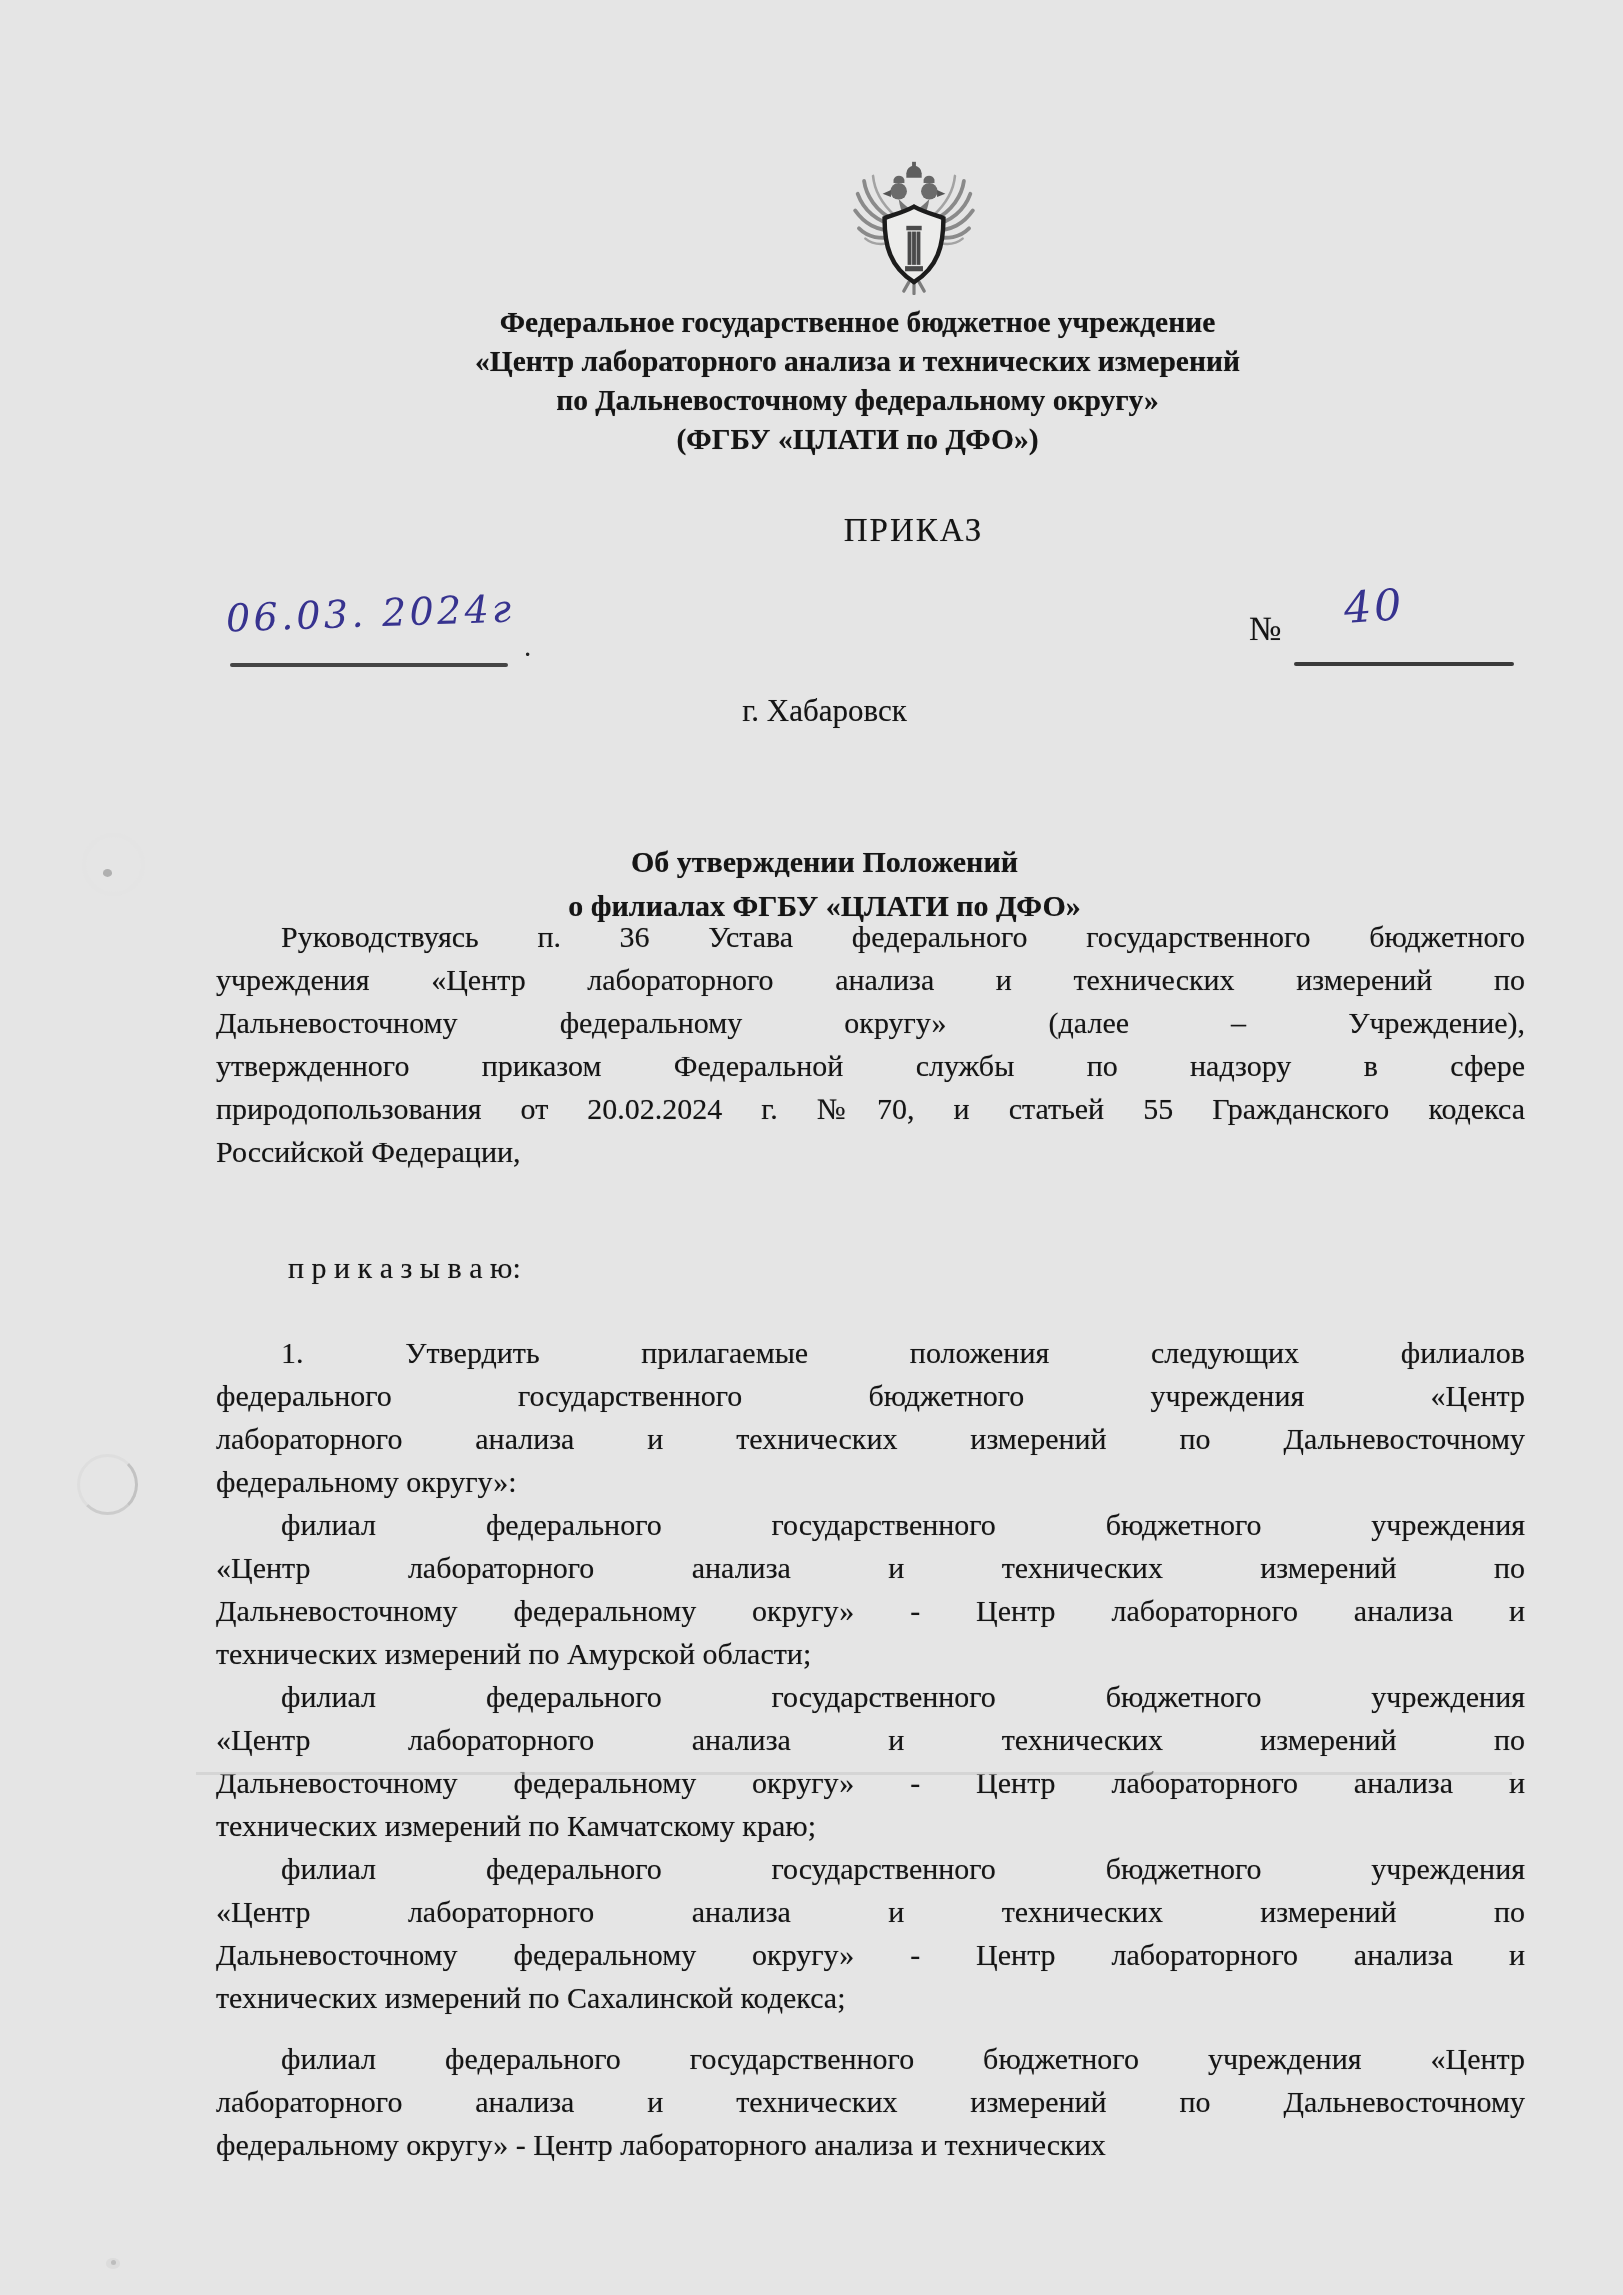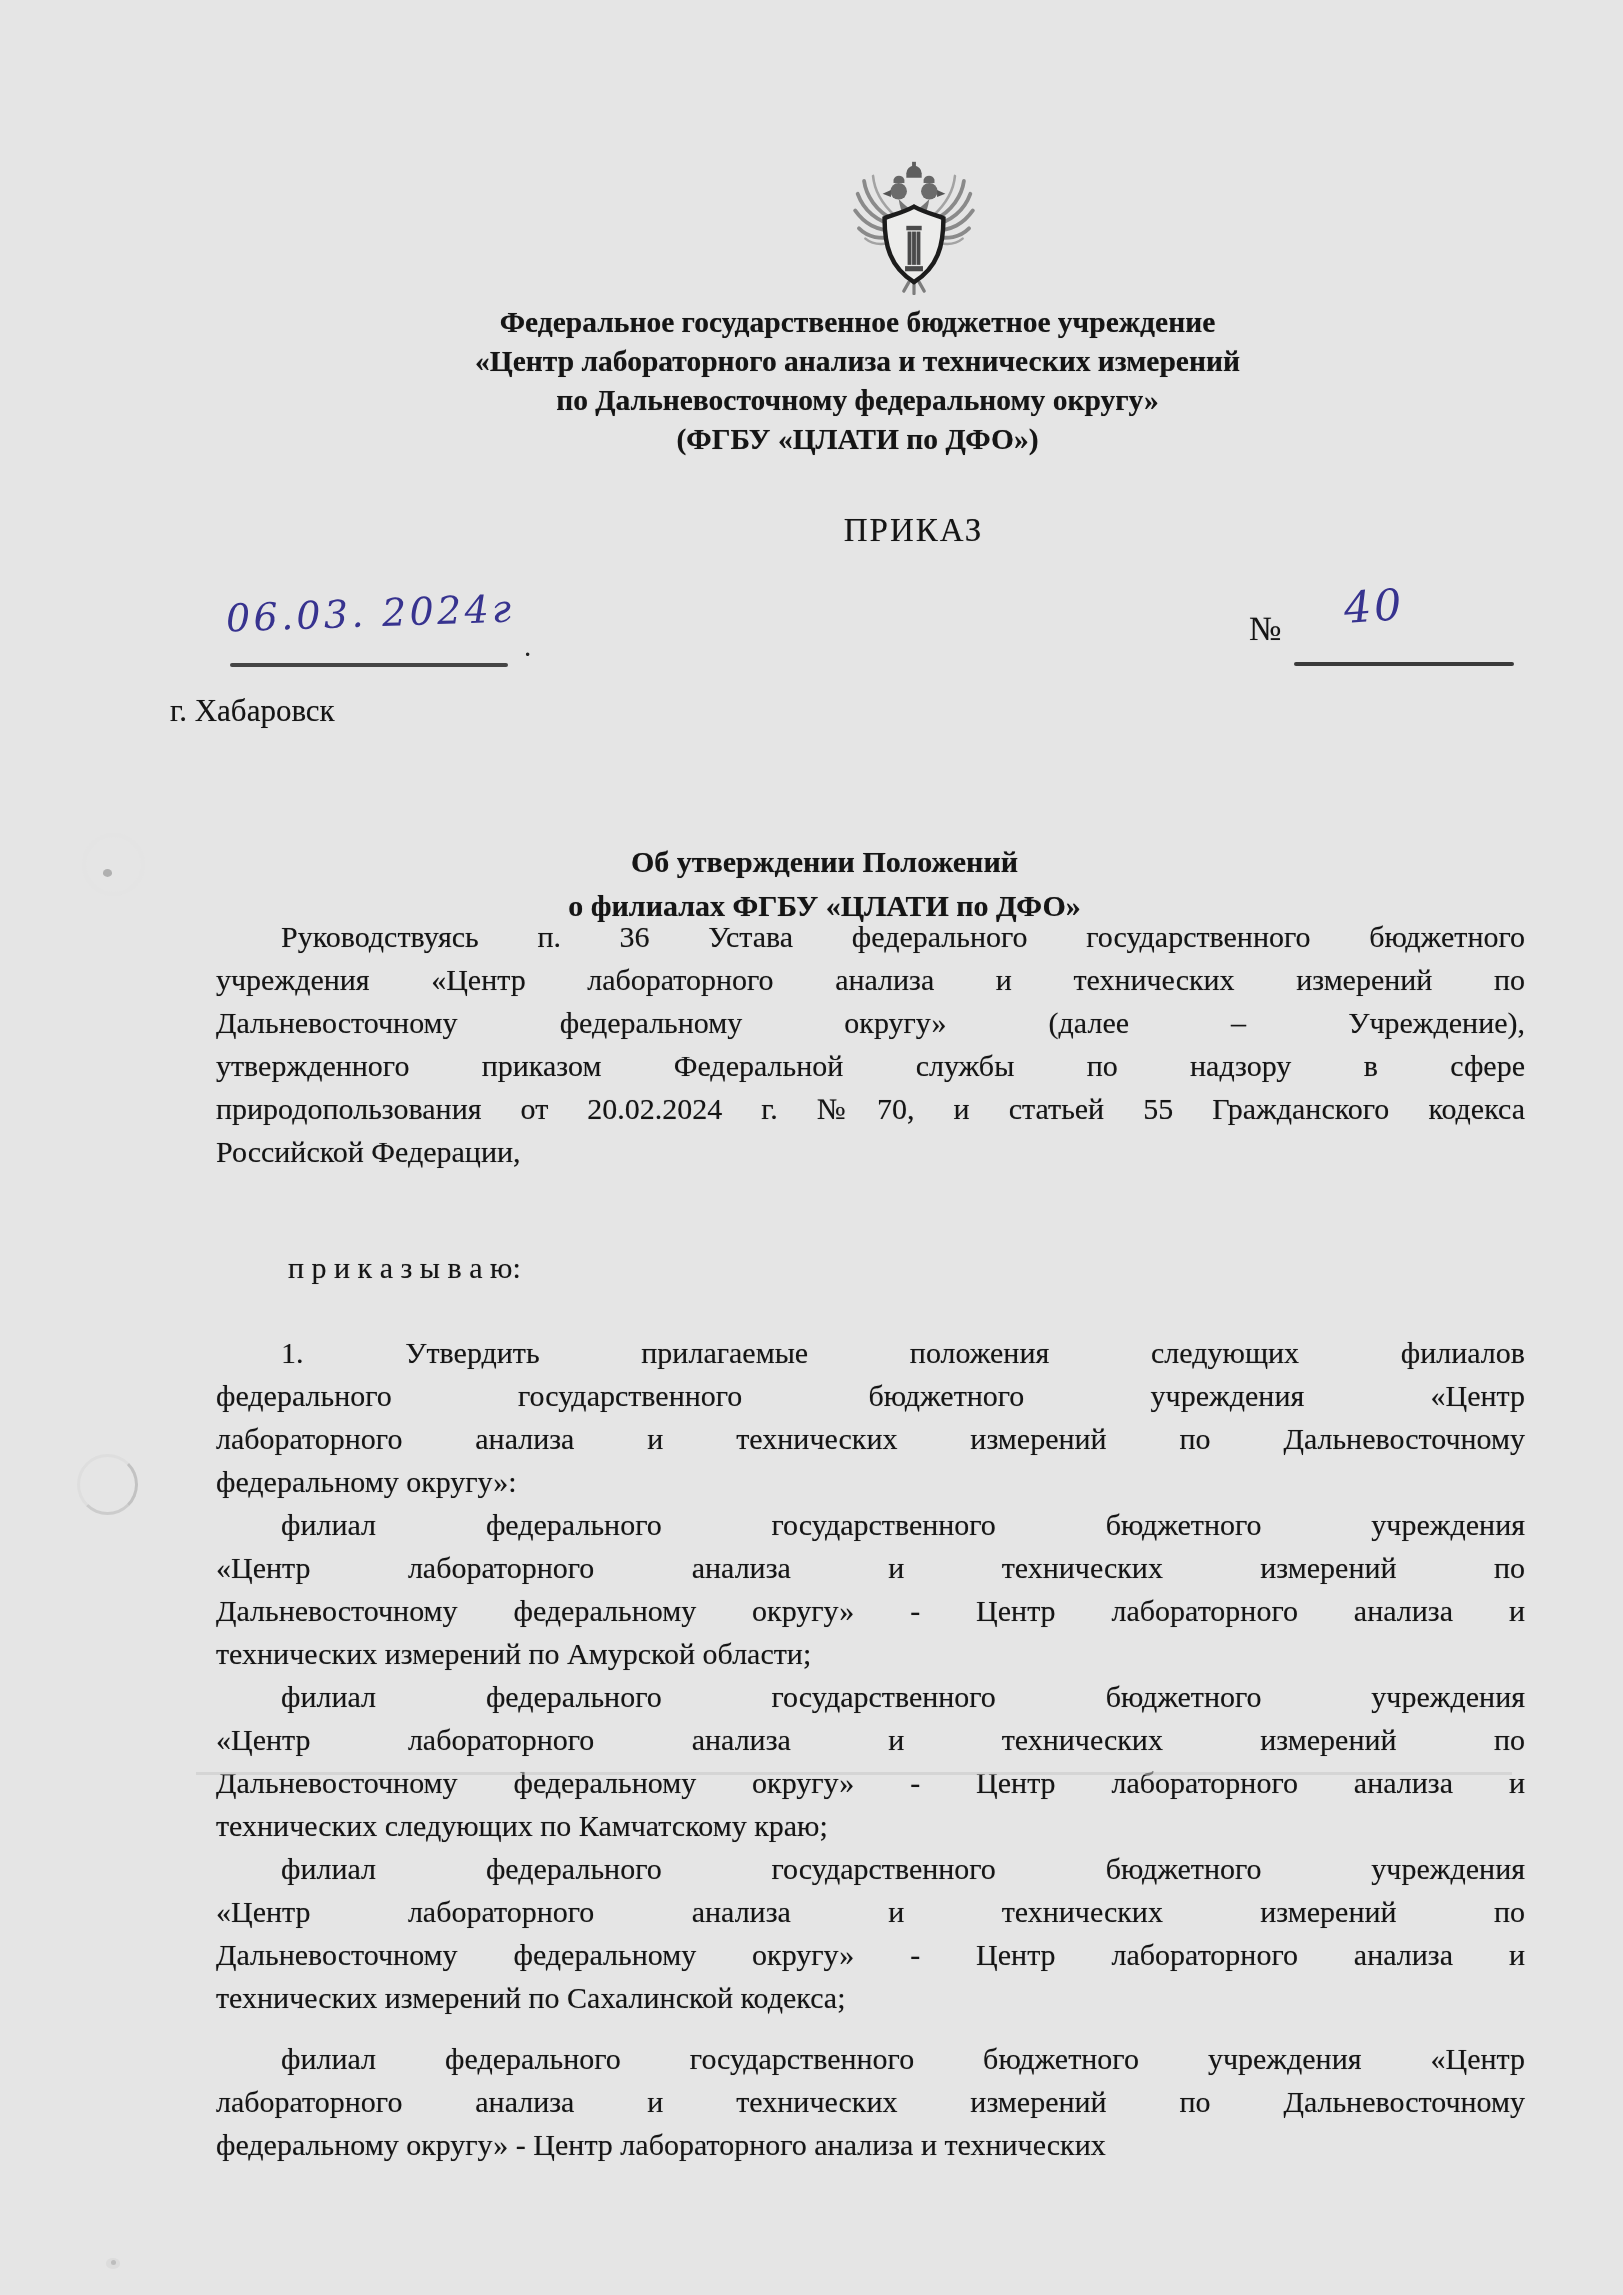--- a/index.html
+++ b/index.html
@@ -35,21 +35,21 @@
   .date-underline{position:absolute;left:230px;top:663px;width:278px;height:3.9px;background:#454545;border-radius:2px;}
   .date-period{position:absolute;left:524px;top:630px;font-size:29px;color:#222;}
   .num-label{position:absolute;left:1249px;top:610px;font-size:34px;text-shadow:0 0 0.7px rgba(15,15,15,.5);}
   .num-hand{
     position:absolute;left:1344px;top:581px;
     font-size:43px;letter-spacing:2.6px;transform:rotate(-4deg);
   }
   .num-underline{position:absolute;left:1294px;top:662px;width:220px;height:3.9px;background:#3a3a3a;border-radius:2px;}
   .city{
     position:absolute;left:170px;top:693px;width:1309px;
-    font-size:31px;text-shadow:0 0 0.7px rgba(15,15,15,.45);
+    text-align:center;font-size:31px;text-shadow:0 0 0.7px rgba(15,15,15,.45);
   }
   
   .doc-title{
     position:absolute;left:170px;top:840px;width:1309px;
     text-align:center;font-weight:bold;font-size:30px;line-height:44px;
     text-shadow:0 0 0.7px rgba(15,15,15,.5);
   }
   
   .body-text{
     position:absolute;left:216px;top:915px;width:1309px;
@@ -169,21 +169,21 @@
     <div class="para">
         <div class="tl first">филиал федерального государственного бюджетного учреждения</div>
         <div class="tl">«Центр лабораторного анализа и технических измерений по</div>
         <div class="tl">Дальневосточному федеральному округу» - Центр лабораторного анализа и</div>
         <div class="tl last">технических измерений по Амурской области;</div>
       </div>
     <div class="para">
         <div class="tl first">филиал федерального государственного бюджетного учреждения</div>
         <div class="tl">«Центр лабораторного анализа и технических измерений по</div>
         <div class="tl">Дальневосточному федеральному округу» - Центр лабораторного анализа и</div>
-        <div class="tl last">технических следующих по Камчатскому краю;</div>
+        <div class="tl last">технических измерений по Камчатскому краю;</div>
       </div>
     <div class="para">
         <div class="tl first">филиал федерального государственного бюджетного учреждения</div>
         <div class="tl">«Центр лабораторного анализа и технических измерений по</div>
         <div class="tl">Дальневосточному федеральному округу» - Центр лабораторного анализа и</div>
         <div class="tl last">технических измерений по Сахалинской кодекса;</div>
       </div>
     <div class="para subitem-d">
         <div class="tl first">филиал федерального государственного бюджетного учреждения «Центр</div>
         <div class="tl">лабораторного анализа и технических измерений по Дальневосточному</div>

